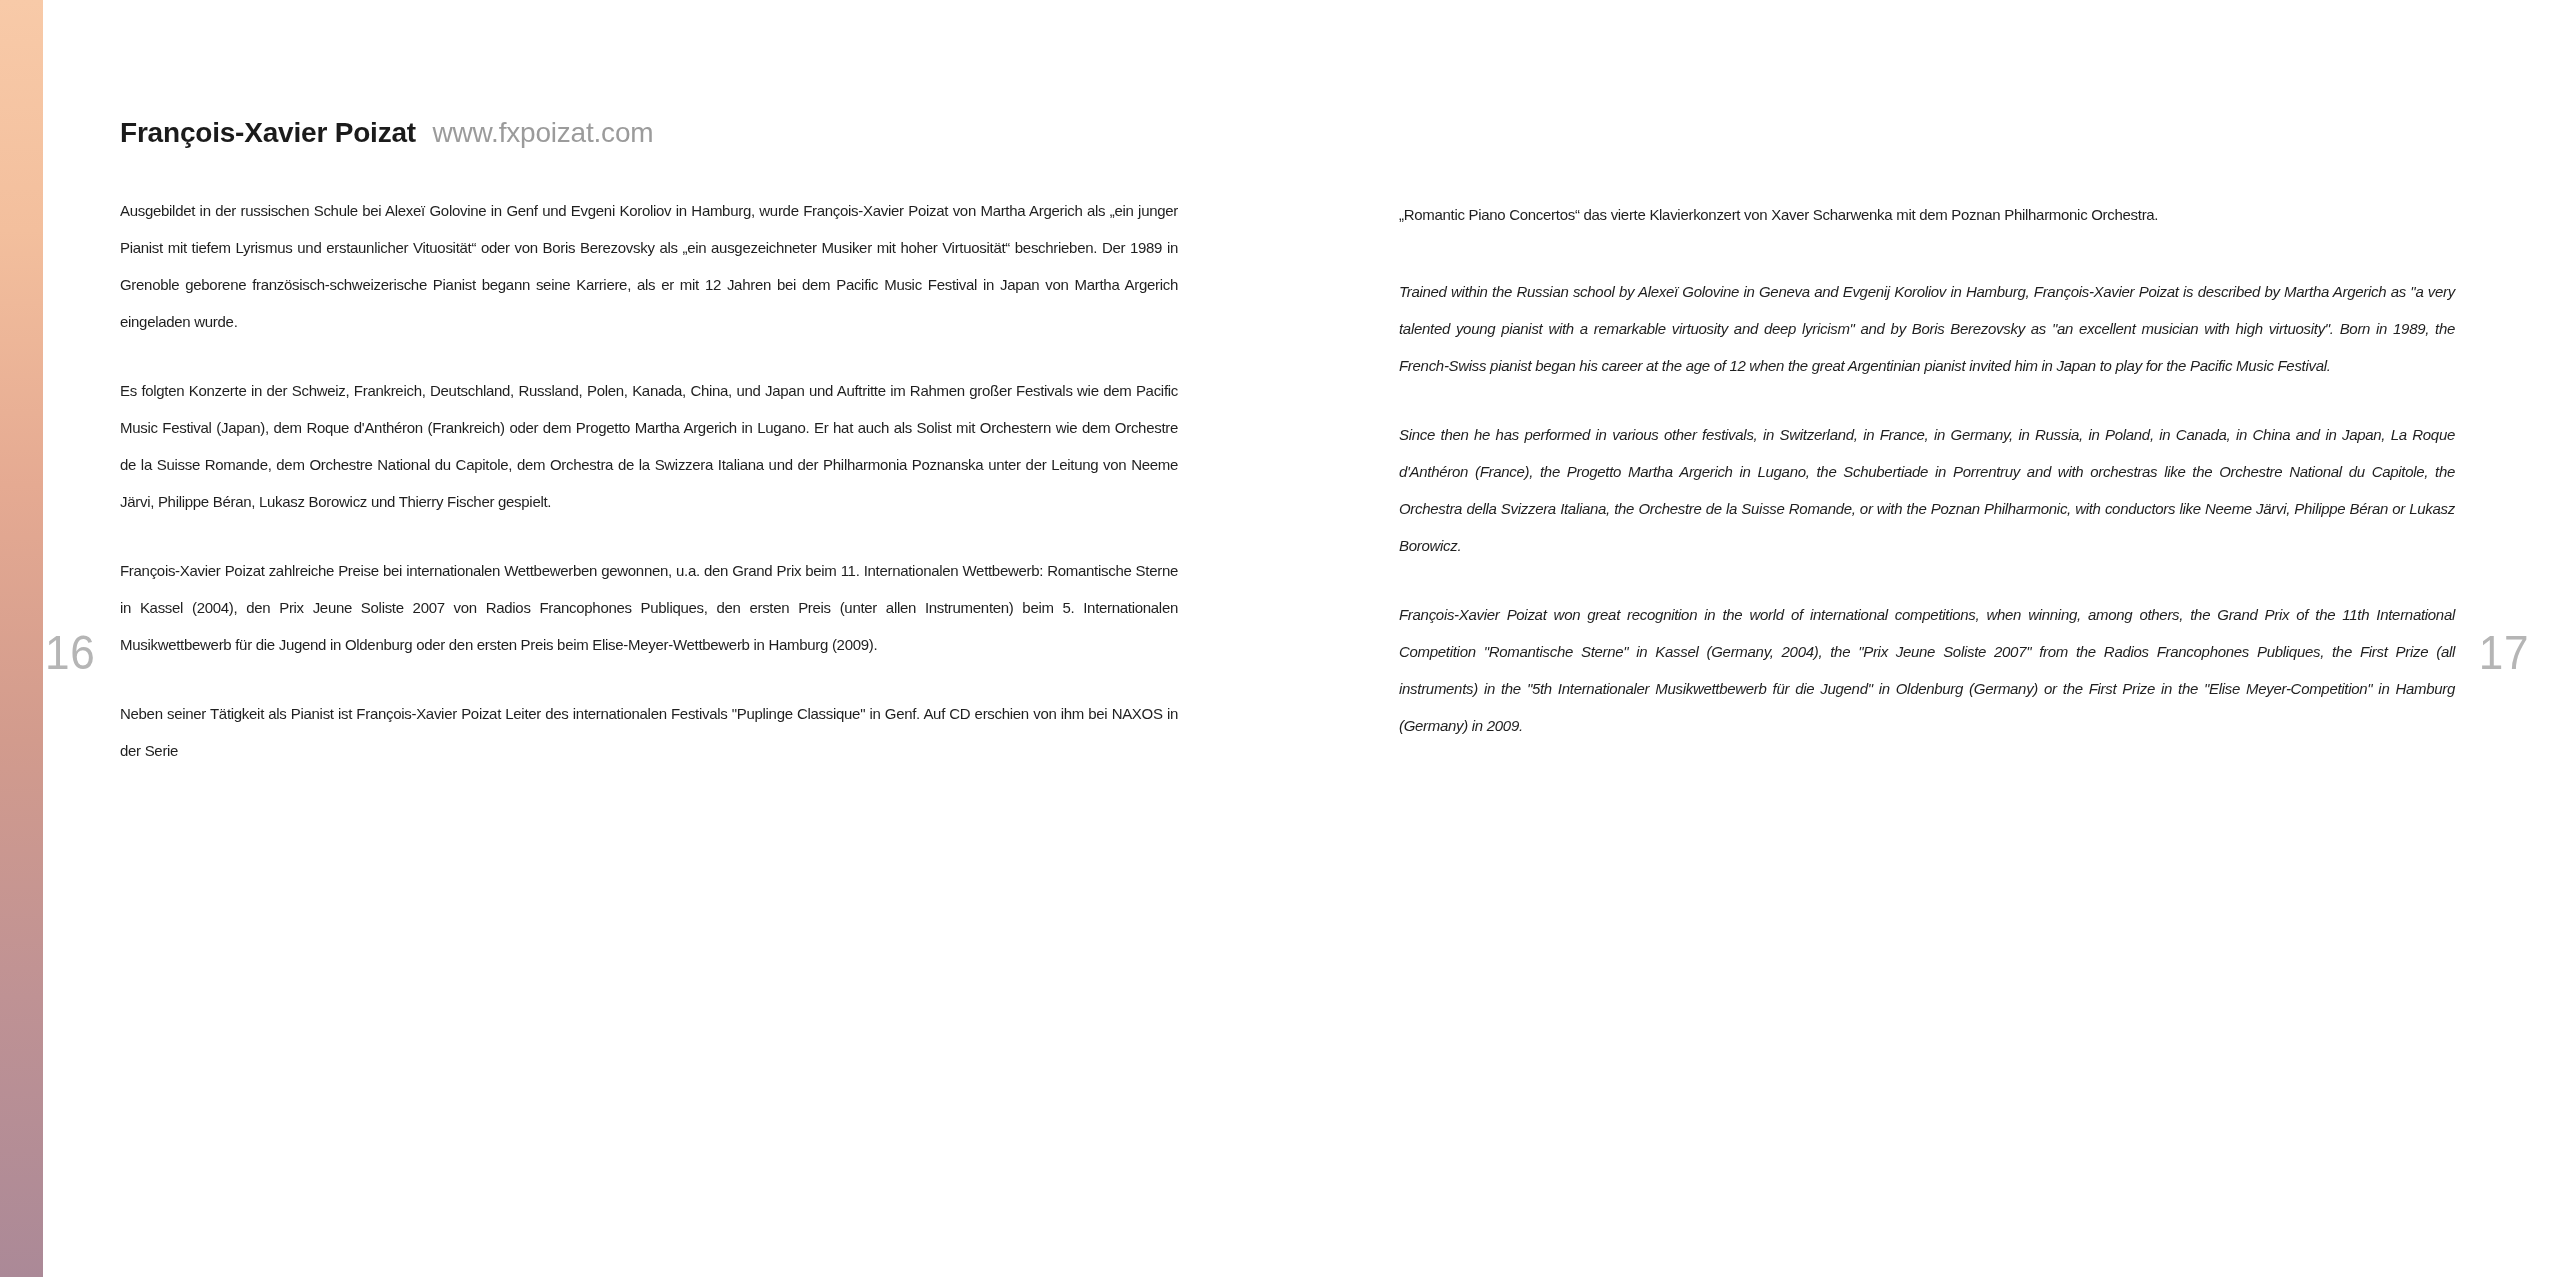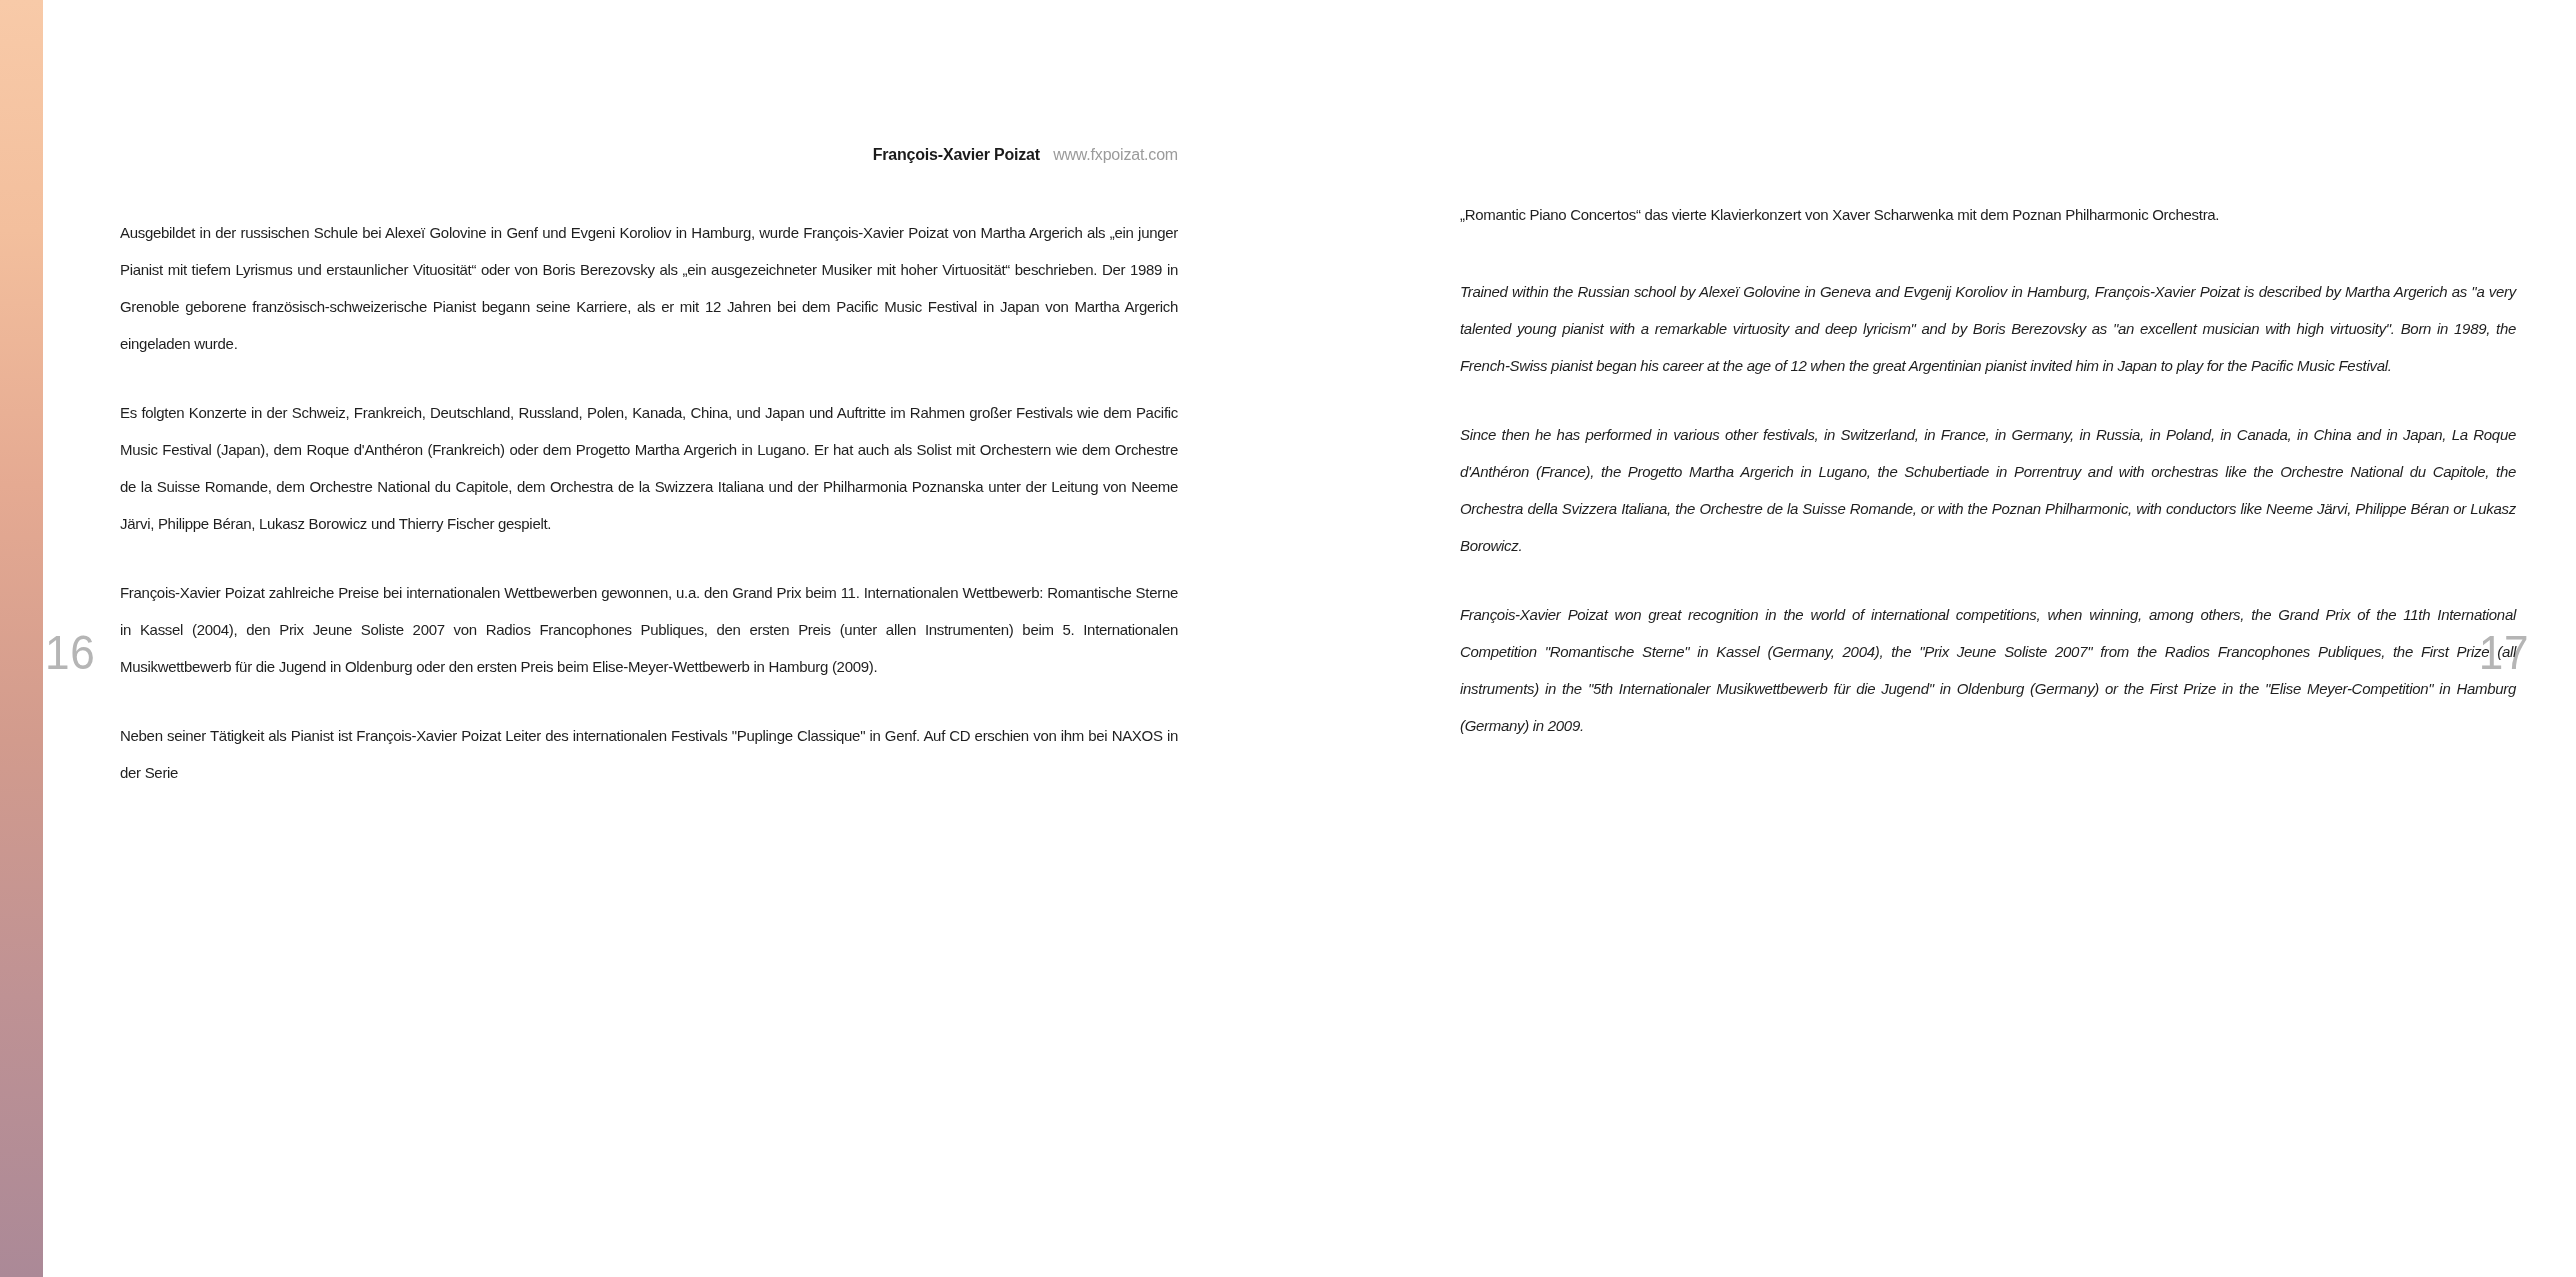--- a/index.html
+++ b/index.html
@@ -44,29 +44,28 @@
   }
   .page-number.pn-left  { left: 45px; transform-origin: left center; }
   .page-number.pn-right { right: 47px; transform-origin: right center; }
 
   
   .col {
     position: absolute;
     text-align: justify;
   }
   .col-left  { left: 120px; top: 115px; width: 1058px; }
-  .col-right { left: 1460px; top: 196px; width: 1056px; }
+  .col-right { left: 1399px; top: 196px; width: 1056px; }
 
   .title-line {
-    font-size: 16px;
+    font-size: 28px;
     line-height: 36px;
     margin-bottom: 41px;
-    text-align: right;
+    text-align: left;
     letter-spacing: -0.2px;
-    margin-top: 22px;
   }
   .title-line .artist-name { font-weight: bold; color: #1b1b1b; }
   .title-line .artist-url  { color: #9b9b9b; margin-left: 9px; font-weight: normal; }
 
   p.para {
     margin: 0 0 32px 0;
     font-size: 15px;
     line-height: 37px;
     letter-spacing: -0.3px;
     font-stretch: semi-condensed;

